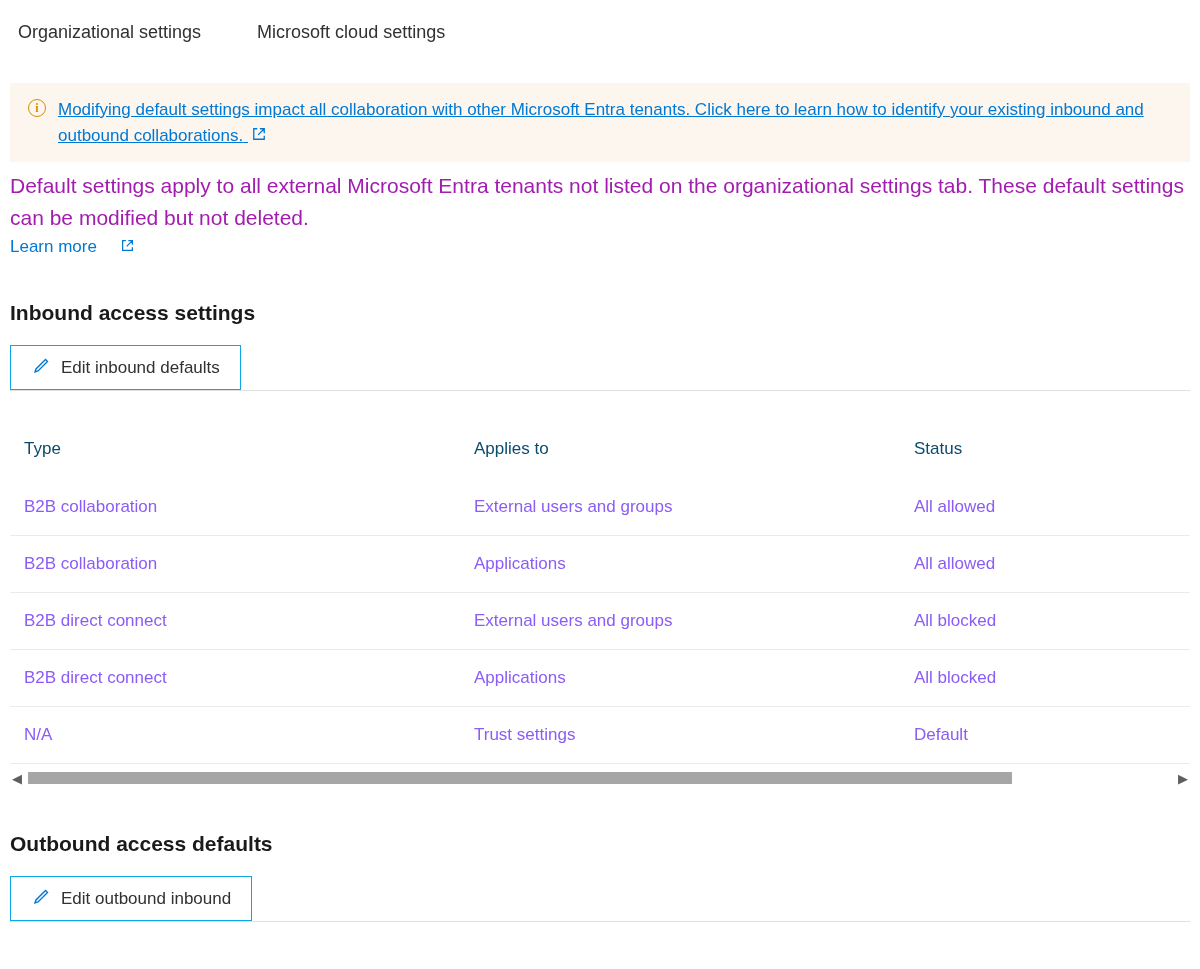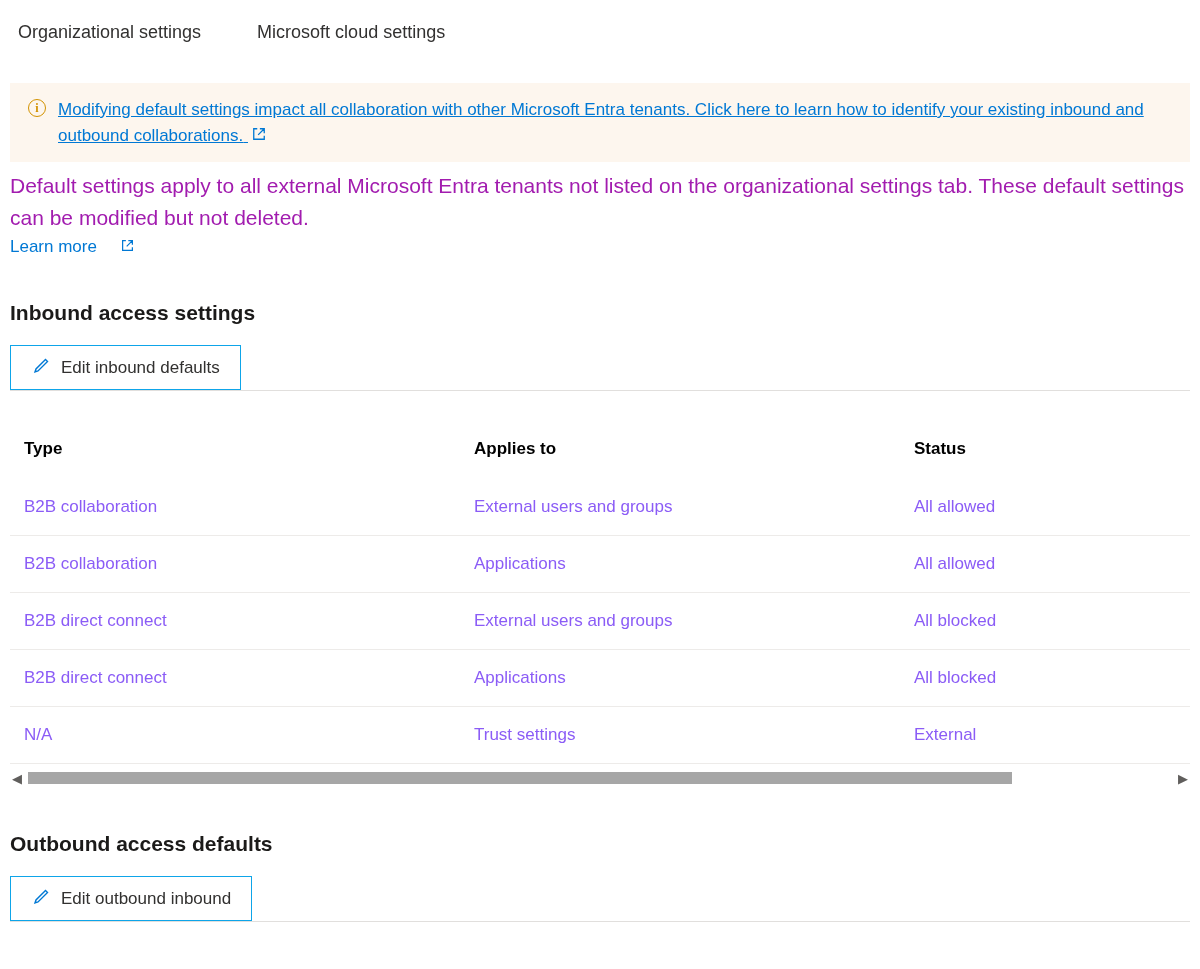--- a/index.html
+++ b/index.html
@@ -111,22 +111,22 @@
       margin-top: 28px;
     }
     .table-header, .table-row {
       display: grid;
       grid-template-columns: 450px 440px 1fr;
       padding: 18px 14px;
       border-bottom: 1px solid #edebe9;
       font-size: 17px;
     }
     .table-header {
-      font-weight: 700;
-      color: #000000;
+      font-weight: 400;
+      color: #0c4a6e;
       border-bottom: none;
       padding-top: 20px;
       padding-bottom: 20px;
     }
     .table-row {
       color: #8b5cf6;
     }
     .scrollbar {
       display: flex;
       align-items: center;
@@ -226,21 +226,21 @@
     <div>All blocked</div>
   </div>
   <div class="table-row">
     <div>B2B direct connect</div>
     <div>Applications</div>
     <div>All blocked</div>
   </div>
   <div class="table-row">
     <div>N/A</div>
     <div>Trust settings</div>
-    <div>External</div>
+    <div>Default</div>
   </div>
 </div>
 
 <div class="scrollbar">
   <div class="scroll-arrow">◀</div>
   <div class="scroll-track">
     <div class="scroll-thumb"></div>
   </div>
   <div class="scroll-arrow">▶</div>
 </div>

